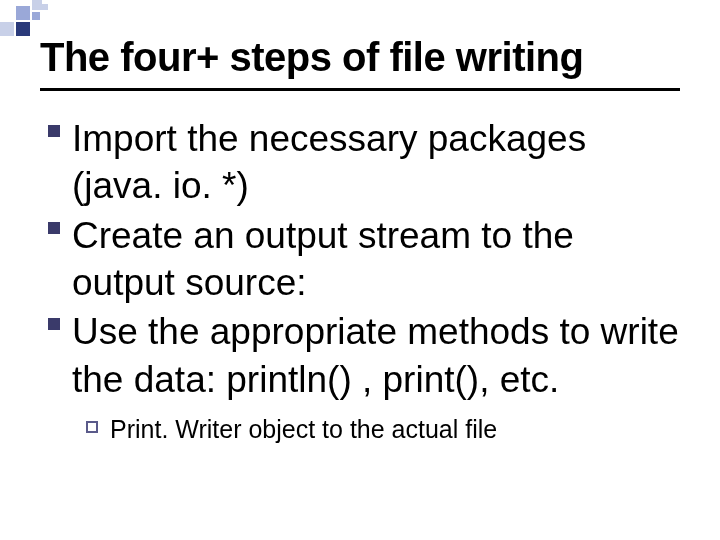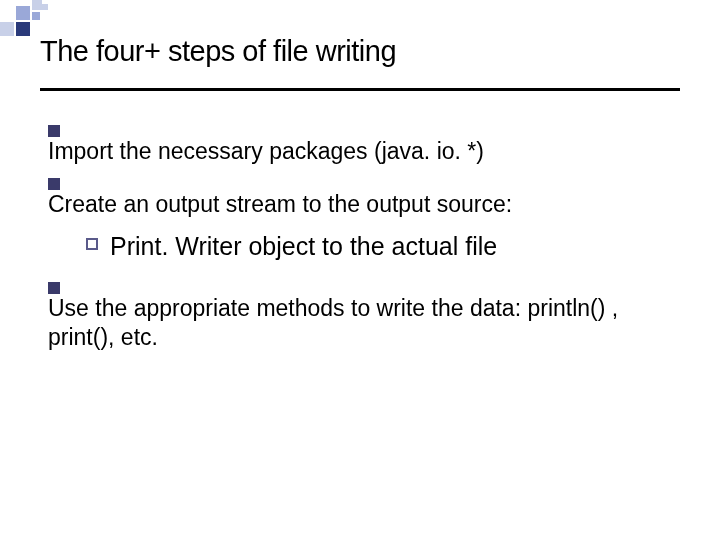--- a/index.html
+++ b/index.html
@@ -19,22 +19,22 @@
     height: 45px;
   }
   .sq {
     position: absolute;
   }
   .title {
     position: absolute;
     top: 35px;
     left: 40px;
     right: 40px;
-    font-size: 29px;
-    font-weight: 400;
+    font-size: 40px;
+    font-weight: 700;
     color: #000;
     letter-spacing: -0.5px;
   }
   .title-underline {
     position: absolute;
     top: 88px;
     left: 40px;
     right: 40px;
     height: 3px;
     background: #000;
@@ -46,22 +46,21 @@
     right: 40px;
     color: #000;
   }
   .bullet-row {
     display: flex;
     align-items: flex-start;
     margin-bottom: 2px;
     line-height: 1.28;
   }
   .bullet-row.level1 {
-    font-size: 23px;
-    flex-direction: column;
+    font-size: 37px;
   }
   .bullet-row.level2 {
     font-size: 25px;
     margin-left: 38px;
     margin-top: 10px;
     margin-bottom: 10px;
   }
   .bullet-icon {
     flex: 0 0 auto;
     margin-right: 12px;
@@ -103,24 +102,24 @@
   <div class="bullet-row level1">
     <div class="bullet-icon l1"></div>
     <div class="bullet-text">Import the necessary packages (java. io. *)</div>
   </div>
 
   <div class="bullet-row level1">
     <div class="bullet-icon l1"></div>
     <div class="bullet-text">Create an output stream to the output source:</div>
   </div>
 
+  <div class="bullet-row level1">
+    <div class="bullet-icon l1"></div>
+    <div class="bullet-text">Use the appropriate methods to write the data: println() , print(), etc.</div>
+  </div>
+
   <div class="bullet-row level2">
     <div class="bullet-icon l2"></div>
     <div class="bullet-text">Print. Writer object to the actual file</div>
-  </div>
-
-  <div class="bullet-row level1">
-    <div class="bullet-icon l1"></div>
-    <div class="bullet-text">Use the appropriate methods to write the data: println() , print(), etc.</div>
   </div>
 
 
 </div>
 
 </body></html>

